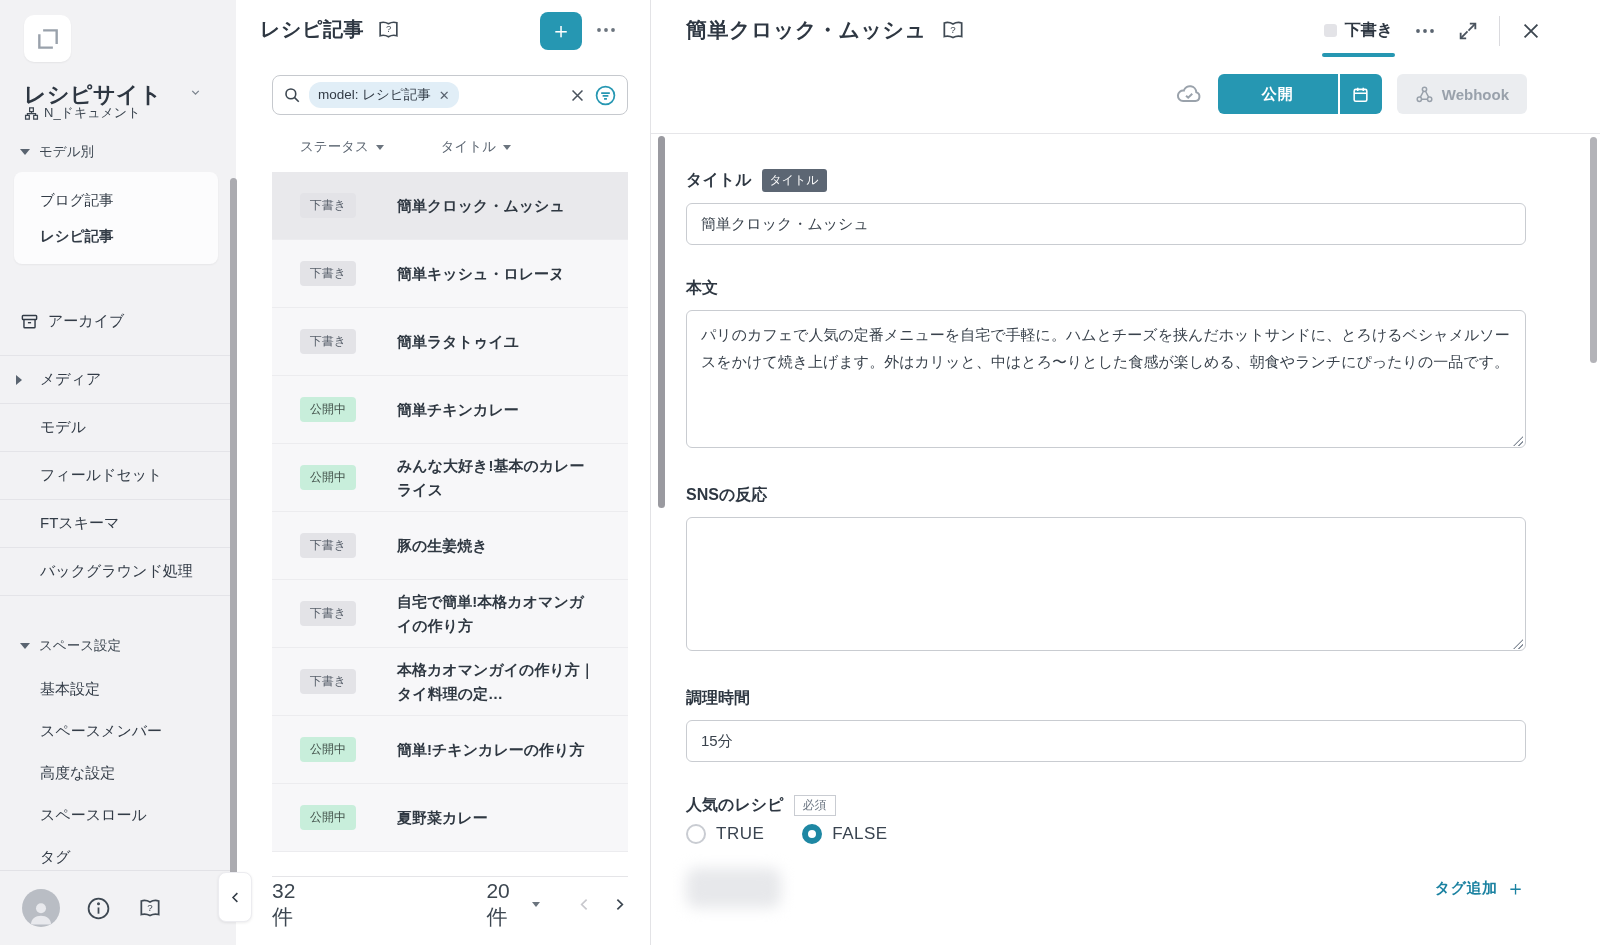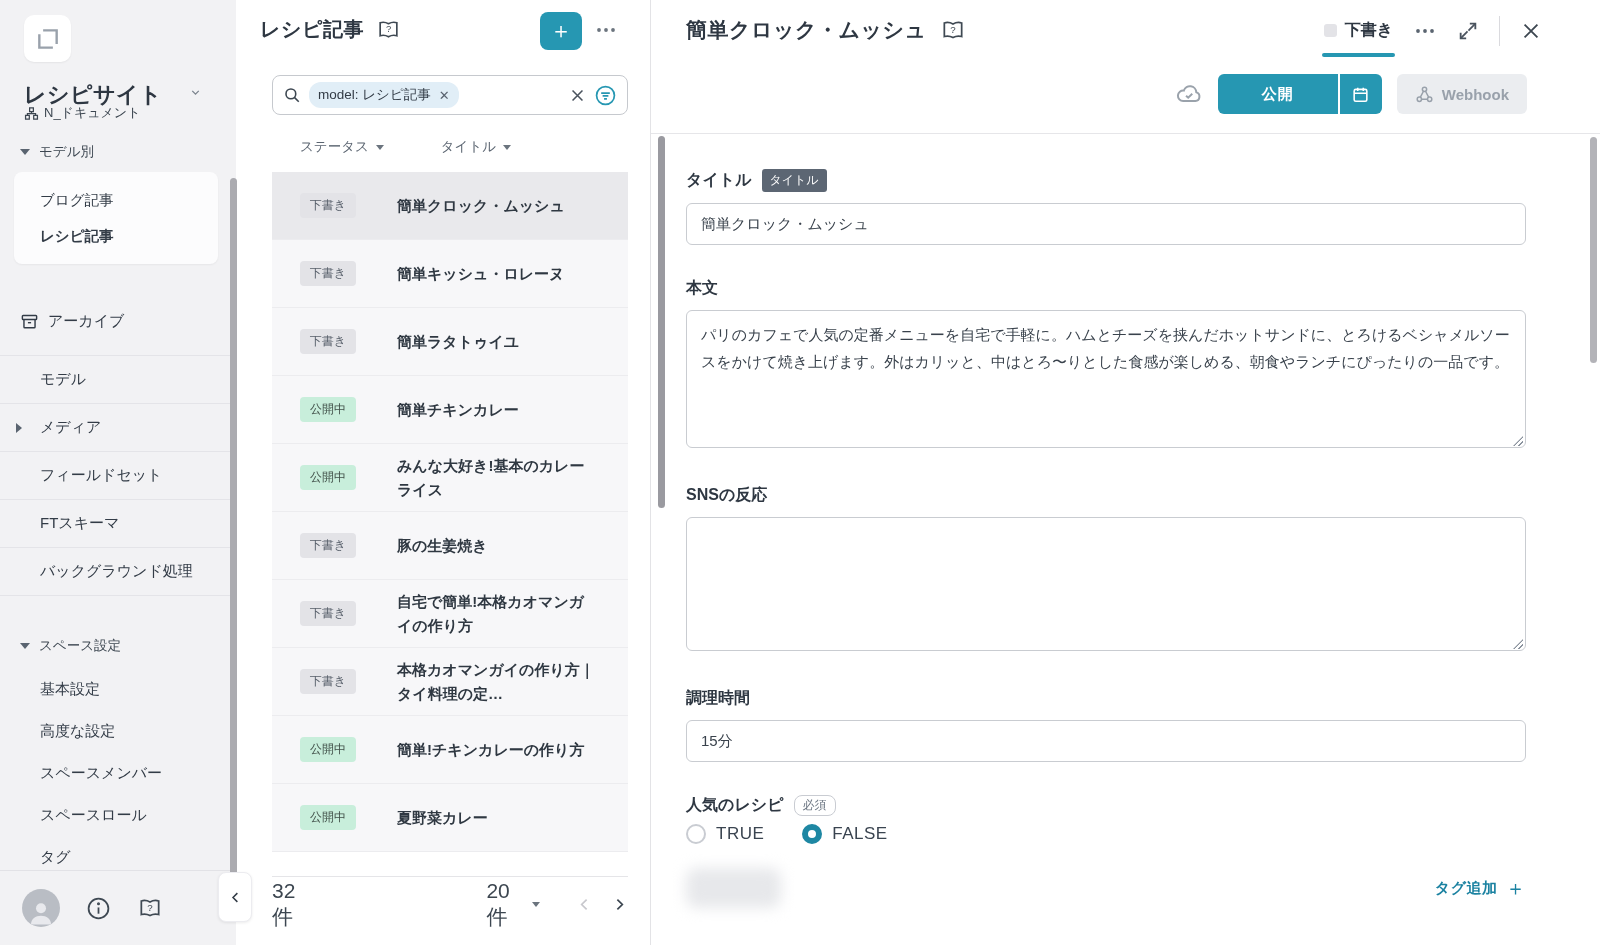--- a/index.html
+++ b/index.html
@@ -128,21 +128,21 @@
   .ed-divider { position:absolute; left:0; top:133px; width:950px; height:1px; background:#e6e6e9; }
   .ed-thumb-left { position:absolute; left:7px; top:136px; width:7px; height:372px;
     background:#9a9aa0; border-radius:4px; cursor:grab; }
   .ed-thumb-right { position:absolute; right:3px; top:137px; width:7px; height:226px;
     background:#b3b3b8; border-radius:4px; cursor:grab; }
   .form { position:absolute; left:0; top:133px; width:950px; height:812px; padding:36px 75px 0 35px; }
   .f-label-row { display:flex; align-items:center; gap:10px; margin-bottom:11px; }
   .f-label { font-size:16px; font-weight:700; color:#2e3742; }
   .f-badge-dark { background:#5c6673; color:#fff; font-size:12px; padding:3px 8px; border-radius:3px; }
   .f-badge-req { border:1px solid #c9ccd2; color:#6e7884; font-size:12px; padding:1px 8px;
-    border-radius:8px; background:#fff; }
+    border-radius:0; background:#fff; }
   .f-input { width:100%; height:42px; border:1px solid #c9ccd1; border-radius:6px;
     padding:0 14px; font-size:15px; color:#39424c; font-family:inherit; background:#fff; }
   .f-textarea { width:100%; border:1px solid #c9ccd1; border-radius:6px; padding:10px 14px;
     font-size:15px; color:#39424c; font-family:inherit; line-height:1.8; resize:none; position:relative;
     background:#fff; }
   .ta-wrap { position:relative; }
   .ta-grip { position:absolute; right:3px; bottom:6px; width:10px; height:10px;
     background:repeating-linear-gradient(135deg, transparent 0 2.5px, #8b939e 2.5px 4px);
     clip-path:polygon(100% 0, 100% 100%, 0 100%); pointer-events:none; }
   .grp { margin-bottom:33px; }
@@ -211,27 +211,27 @@
           <path d="M5 9.5V19a1 1 0 0 0 1 1h12a1 1 0 0 0 1-1V9.5"></path>
           <path d="M10 13.5h4"></path>
       </svg>
       <span>アーカイブ</span>
     </div>
     <div class="side-divider" style="top:355px;"></div>
 
     <div class="nav-list">
 
         <div class="nav-item">
-
-          <span>モデル</span>
-        </div>
-
-        <div class="nav-item">
           <span class="chev right"></span>
           <span>メディア</span>
+        </div>
+
+        <div class="nav-item">
+
+          <span>モデル</span>
         </div>
 
         <div class="nav-item">
 
           <span>フィールドセット</span>
         </div>
 
         <div class="nav-item">
 
           <span>FTスキーマ</span>
@@ -247,25 +247,25 @@
       <span class="tri-down"></span>
       <span>スペース設定</span>
     </div>
     <div class="space-list">
 
         <div class="space-item">
           <span>基本設定</span>
         </div>
 
         <div class="space-item">
+          <span>スペースメンバー</span>
+        </div>
+
+        <div class="space-item">
           <span>高度な設定</span>
-        </div>
-
-        <div class="space-item">
-          <span>スペースメンバー</span>
         </div>
 
         <div class="space-item">
           <span>スペースロール</span>
         </div>
 
         <div class="space-item">
           <span>タグ</span>
         </div>
       </div>

